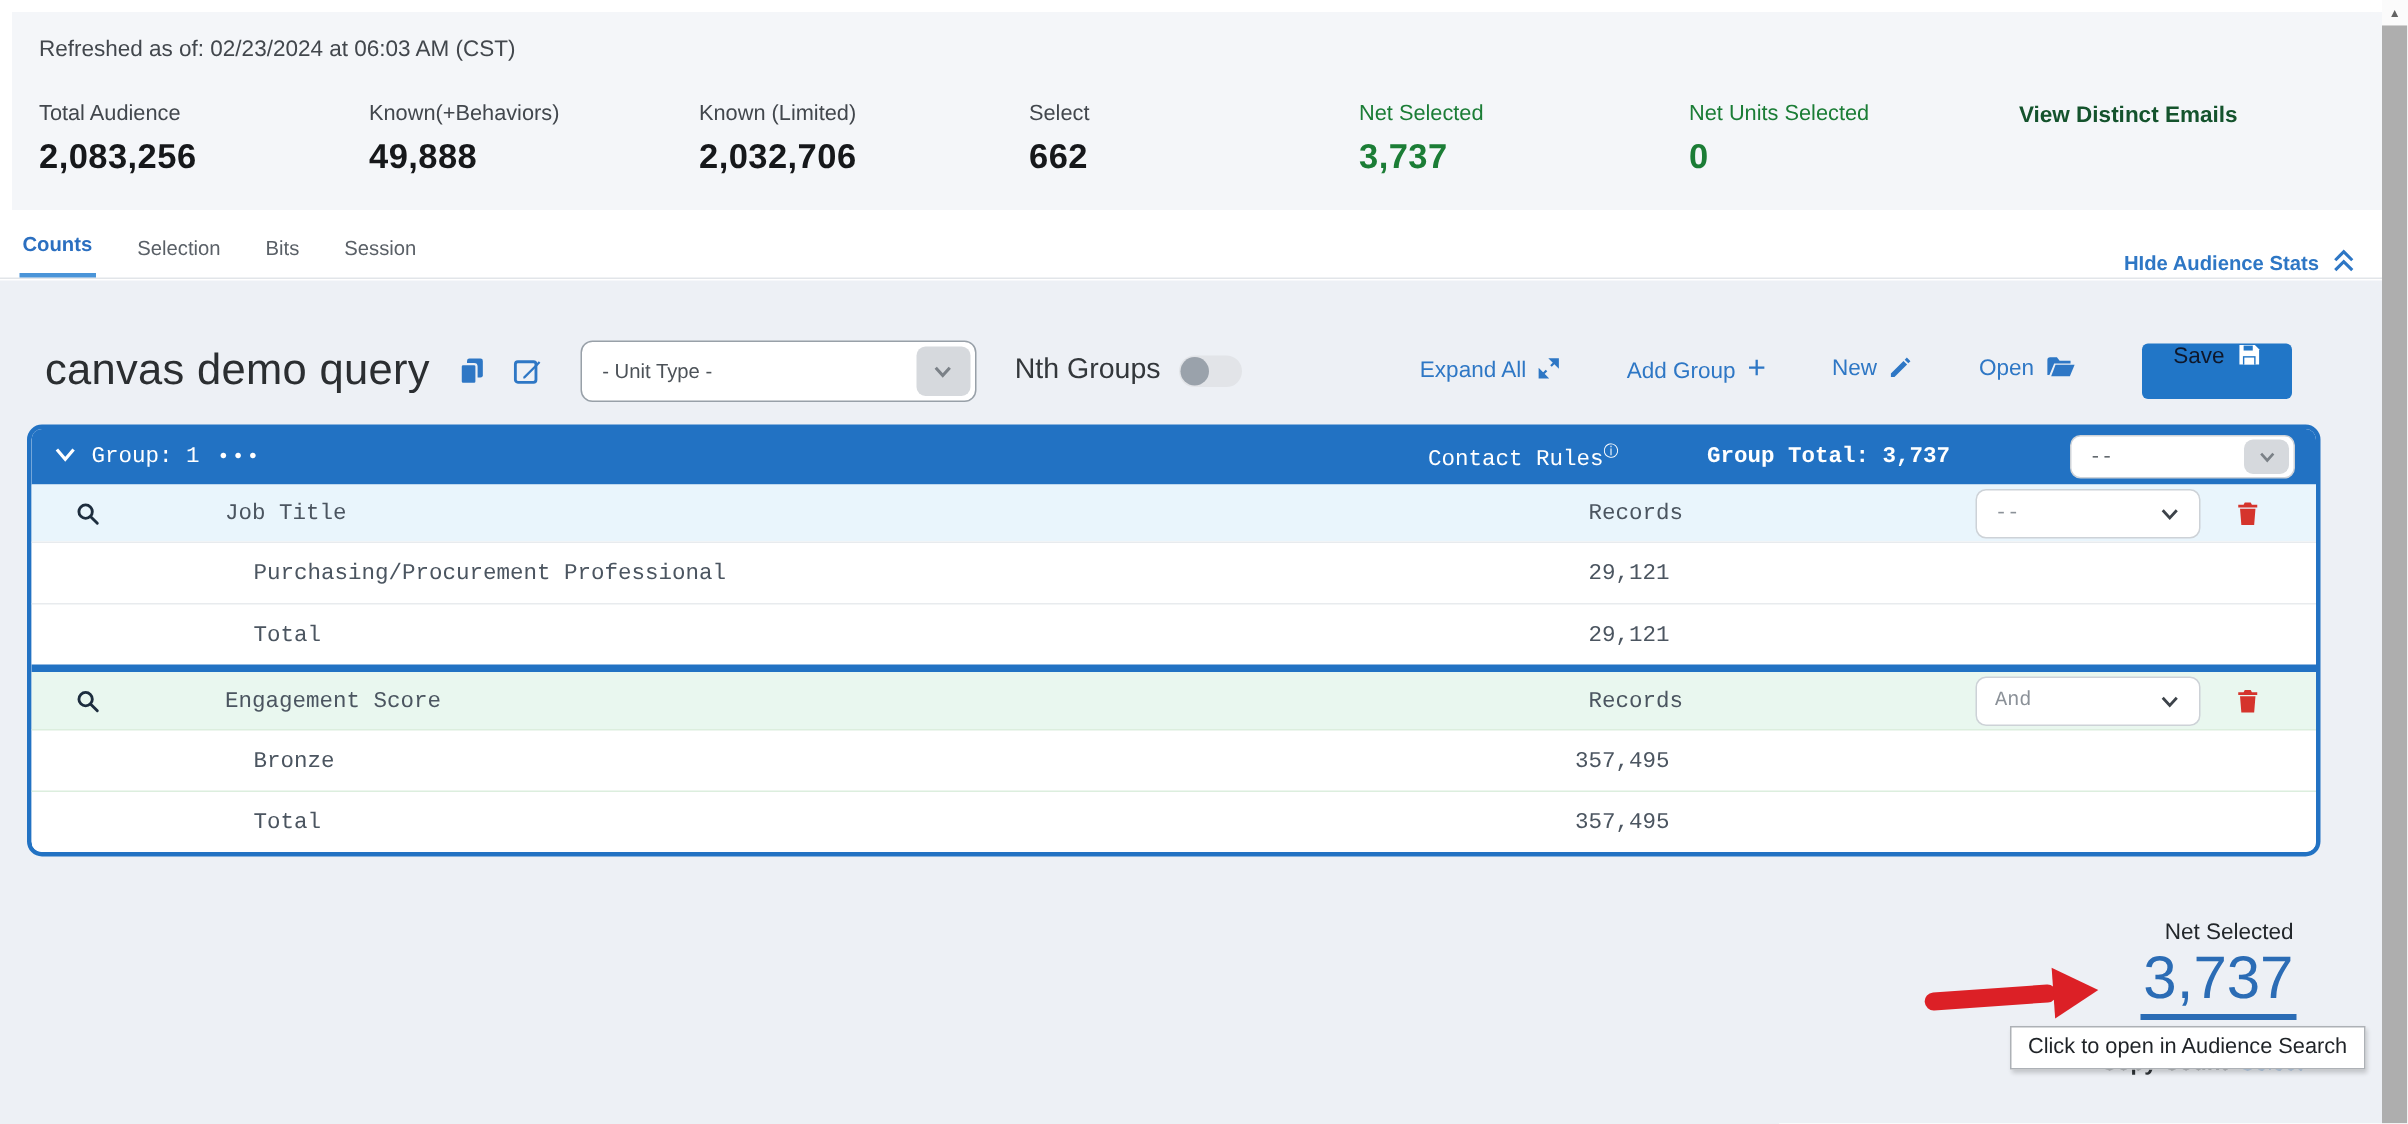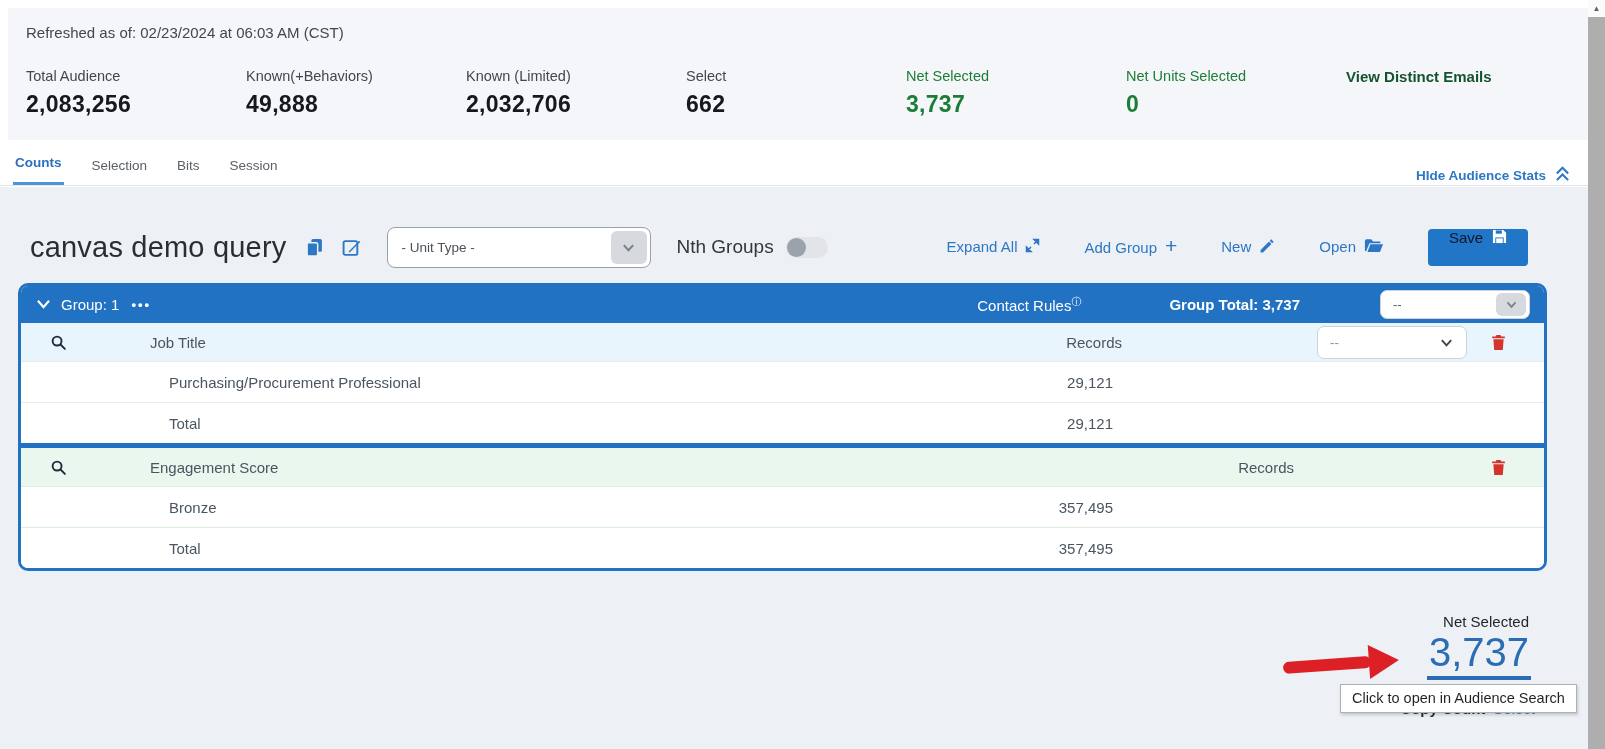--- a/index.html
+++ b/index.html
@@ -41,27 +41,27 @@
   .nth { display:flex; align-items:center; margin-left:26px; gap:12px; }
   .nth-label { font-size:19px; color:#33373b; }
   .toggle { width:42px; height:21px; background:#e2e4e8; border-radius:11px; position:relative; cursor:pointer; }
   .toggle .knob { position:absolute; left:1px; top:1px; width:19px; height:19px; border-radius:50%; background:#9aa2ab; }
   .toolbar-links { display:flex; align-items:center; margin-left:auto; margin-right:60px; gap:44px; }
   .tool-link { display:flex; gap:8px; color:#2e77c5; font-size:15px; cursor:pointer; white-space:nowrap; }
   .plus-glyph { font-size:21px; line-height:14px; }
   .save-btn { display:flex; align-items:flex-start; gap:9px; background:#2176c7; color:#0f172a; font-size:15px; border:none; border-radius:4px; width:100px; height:37px; justify-content:center; cursor:pointer; }
 
   
-  .group { margin:4px 41px 0 18px; border:3px solid #2272c3; border-radius:10px; background:#fff; overflow:hidden; }
+  .group { margin:4px 41px 0 18px; border:3px solid #2272c3; border-radius:10px; background:#fff; overflow:hidden;font-family:Liberation Mono, monospace; }
   .group-header { height:37px; background:#2272c3; display:flex; align-items:center; color:#fff; padding:0 14px 0 15px; }
   .group-title { font-size:15px; margin-left:10px; }
   .dots { font-size:13px; font-weight:bold; letter-spacing:2px; margin-left:12px; cursor:pointer; }
   .contact-rules { margin-left:auto; font-size:15px; cursor:pointer; }
   .info-sup { font-size:10px; vertical-align:super; }
-  .group-total { font-size:15px; font-weight:bold; margin-left:88px; margin-right:80px; }
+  .group-total { font-size:15px; font-weight:bold; margin-left:59px; margin-right:80px; }
   .hdr-select { width:150px; height:29px; border:1px solid #cfd3d8; border-radius:7px; padding-left:12px; font-size:13px; color:#5a6066; }
   .hdr-select .chev-box { width:30px; height:23px; }
 
   
   .crit-divider { height:5px; background:#2272c3; }
   .crit-header { height:38px; display:flex; align-items:center; }
   .crit-header.blue { background:#e9f5fc; }
   .crit-header.green { background:#e9f7ef; }
   .icon-cell { width:129px; padding-left:29px; display:flex; align-items:center; }
   .crit-name { flex:1; font-size:15px; color:#4b5560; }
@@ -272,20 +272,26 @@
       <div>
         <div class="crit-header green">
           <span class="icon-cell">
             <svg width="17" height="17" viewBox="0 0 24 24">
                 <circle cx="10" cy="10" r="6.3" fill="none" stroke="#1d2d3e" stroke-width="2.7"></circle>
                 <line x1="14.8" y1="14.8" x2="21" y2="21" stroke="#1d2d3e" stroke-width="2.7" stroke-linecap="round"></line>
               </svg>
           </span>
           <span class="crit-name">Engagement Score</span>
           <span class="records-lbl">Records</span>
+          <div class="select row-select">
+            <span>And</span>
+            <svg width="15" height="15" viewBox="0 0 16 16">
+                <polyline points="3,5.5 8,11 13,5.5" fill="none" stroke="#3d434a" stroke-width="2"></polyline>
+              </svg>
+          </div>
           <span class="trash">
             <svg width="19" height="19" viewBox="0 0 24 24" fill="#d5342c">
                 <path d="M9.5 2.5h5l1 2H20v2.2H4V4.5h4.5l1-2zM5.5 7.8h13l-1.1 13.7H6.6L5.5 7.8z"></path>
               </svg>
           </span>
         </div>
         <div class="crit-row green-sep">
           <span class="row-name">Bronze</span>
           <span class="row-value">357,495</span>
         </div>

